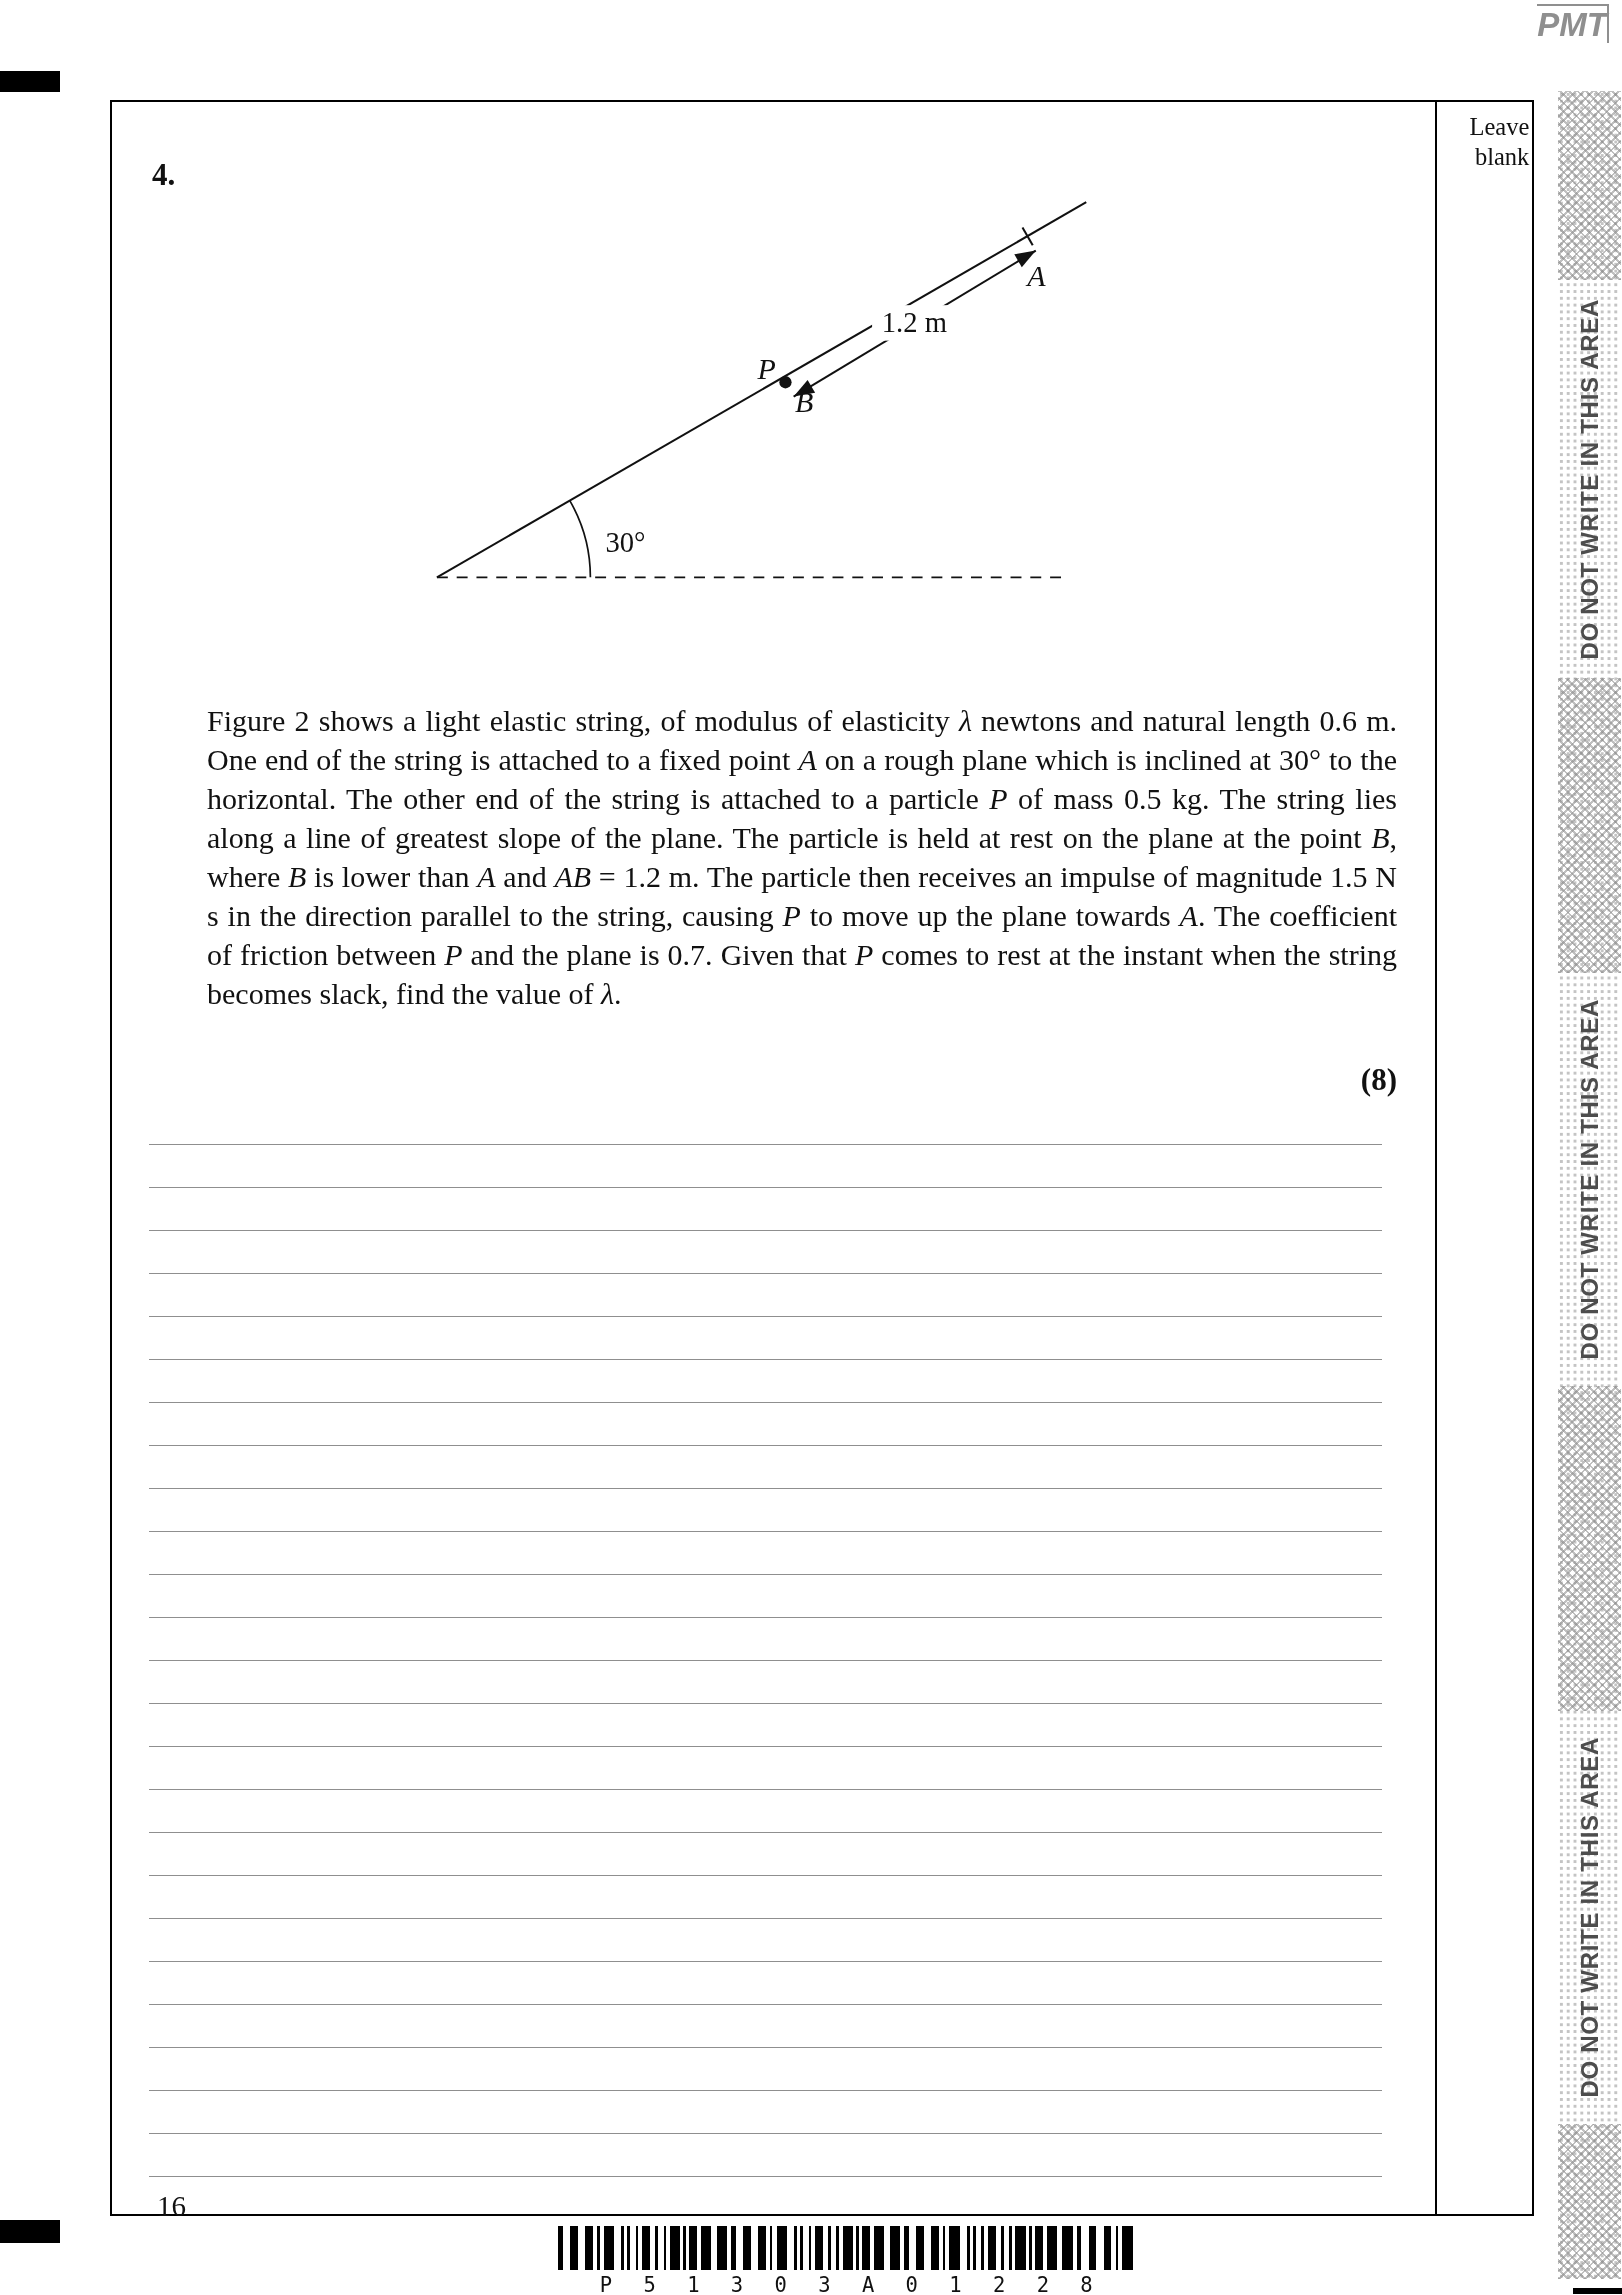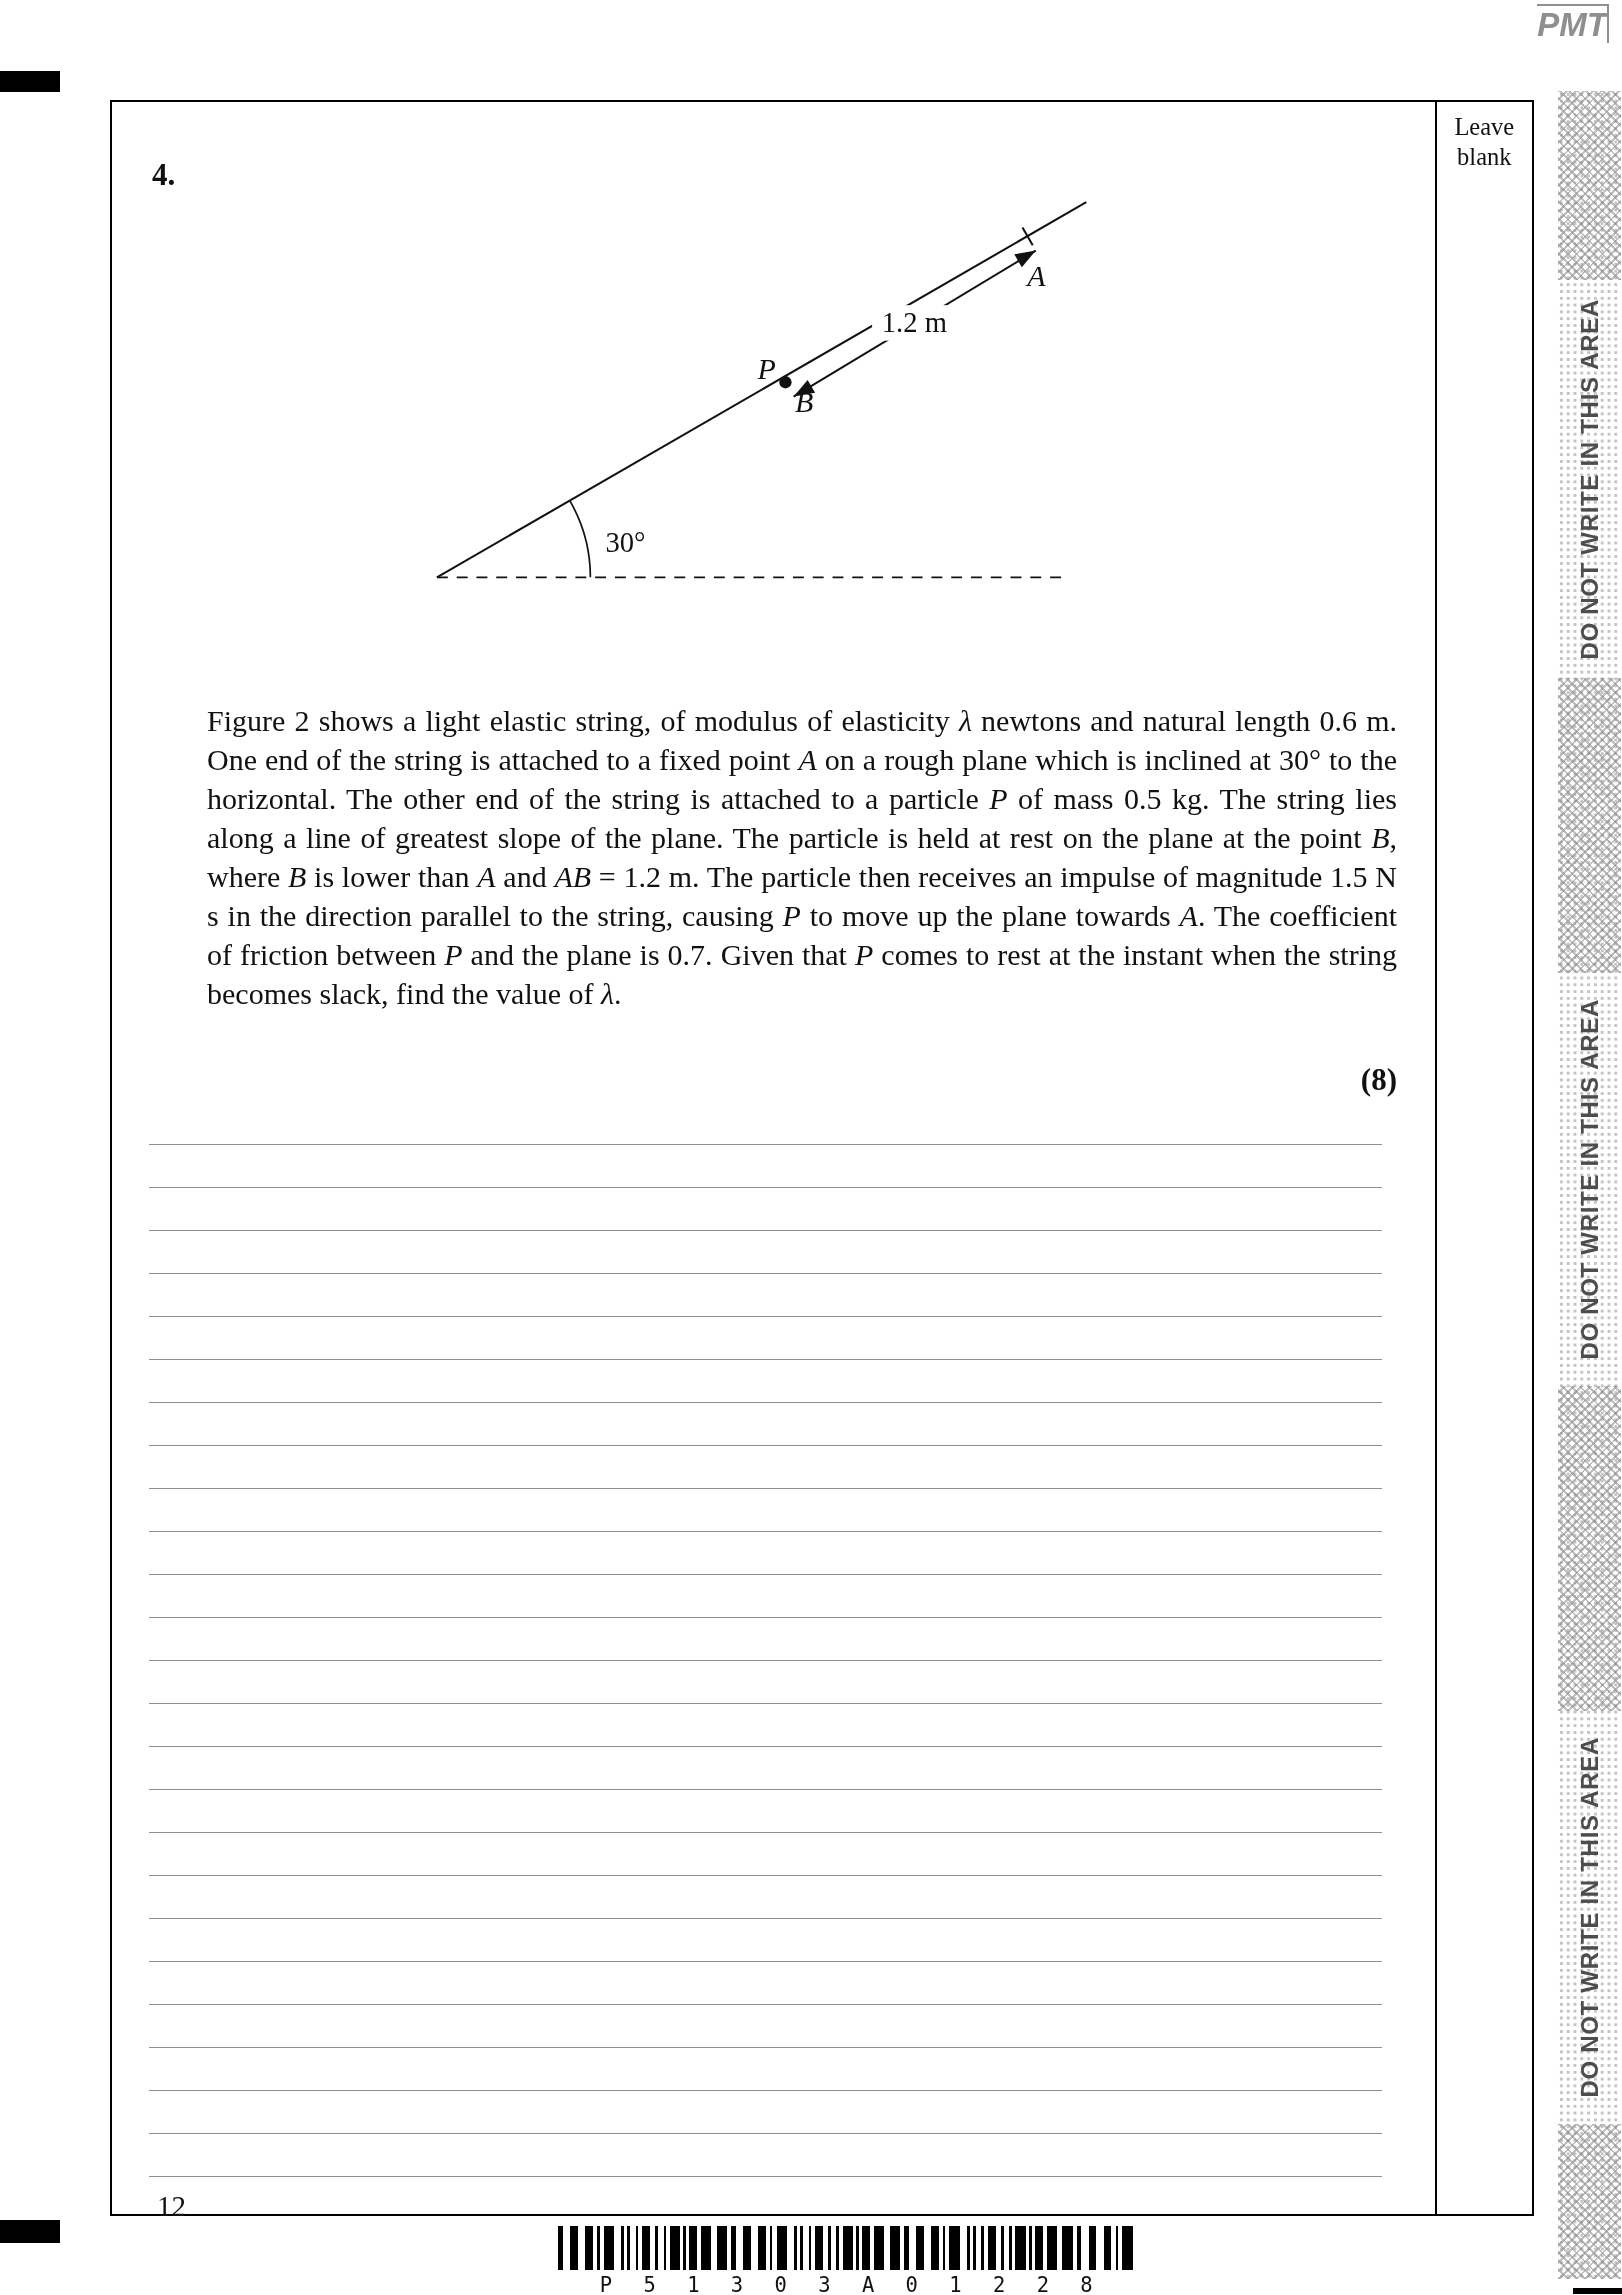--- a/index.html
+++ b/index.html
@@ -23,21 +23,21 @@
 
   
   .qbox {
     position:absolute; left:110px; top:100px; width:1424px; height:2116px;
     border:2px solid #000; box-sizing:border-box;
   }
   .lb-divider {
     position:absolute; right:95px; top:0; bottom:0; width:2px; background:#000;
   }
   .leave-blank {
-    position:absolute; right:2.7px; top:9.5px; width:90px; text-align:center;
+    position:absolute; right:2.7px; top:9.5px; width:90px; text-align:right;
     font-size:24.5px; line-height:30px;
   }
   .q-number { position:absolute; left:40px; top:55px; font-size:31px; font-weight:bold; }
 
   
   .figure-svg { position:absolute; left:299px; top:94px; width:723px; height:423px; }
   .figure-svg text { font-family:"Liberation Serif", serif; fill:#111; }
   .fig-caption {
     position:absolute; left:299px; top:524px; width:723px; text-align:center;
     font-size:30px; font-weight:bold;
@@ -160,21 +160,21 @@
         <div class="answer-line"></div>
         <div class="answer-line"></div>
         <div class="answer-line"></div>
         <div class="answer-line"></div>
         <div class="answer-line"></div>
         <div class="answer-line"></div>
         <div class="answer-line"></div>
       </div>
   </div>
 
-  <div class="page-number">12</div>
+  <div class="page-number">16</div>
 
   <div class="barcode">
     <div class="barcode-bars">
         <div class="bar" style="width: 4.8px; margin-right: 7.5px;"></div>
         <div class="bar" style="width: 7.5px; margin-right: 7.5px;"></div>
         <div class="bar" style="width: 7.5px; margin-right: 4.1px;"></div>
         <div class="bar" style="width: 2.7px; margin-right: 4.1px;"></div>
         <div class="bar" style="width: 10.2px; margin-right: 7.5px;"></div>
         <div class="bar" style="width: 2.7px; margin-right: 3.4px;"></div>
         <div class="bar" style="width: 2.7px; margin-right: 5.5px;"></div>

